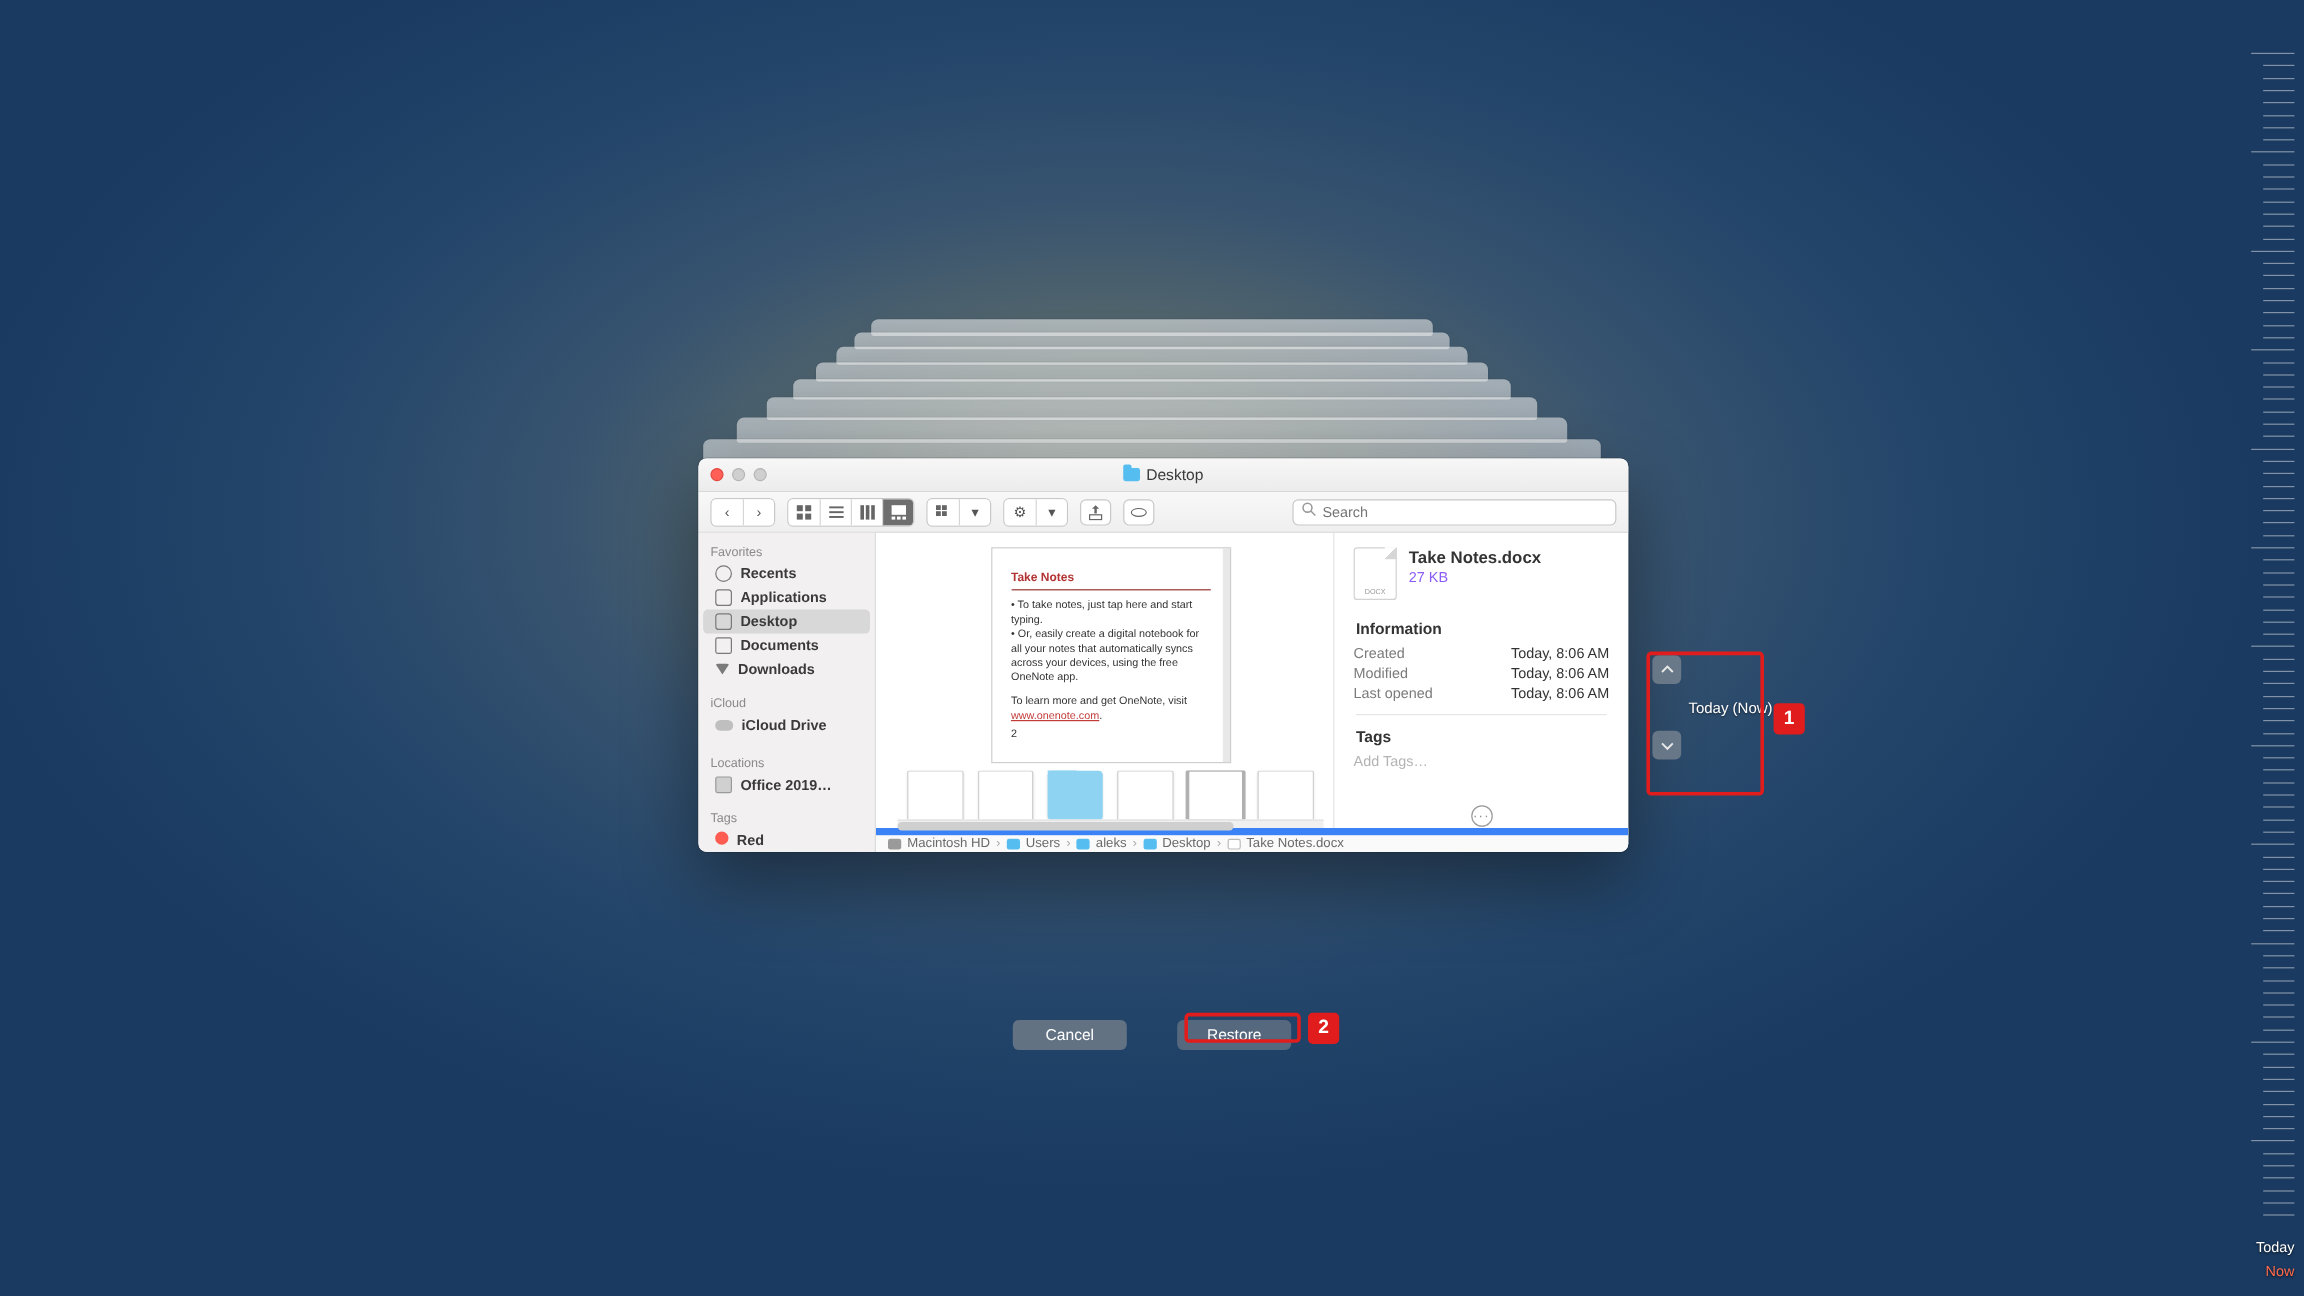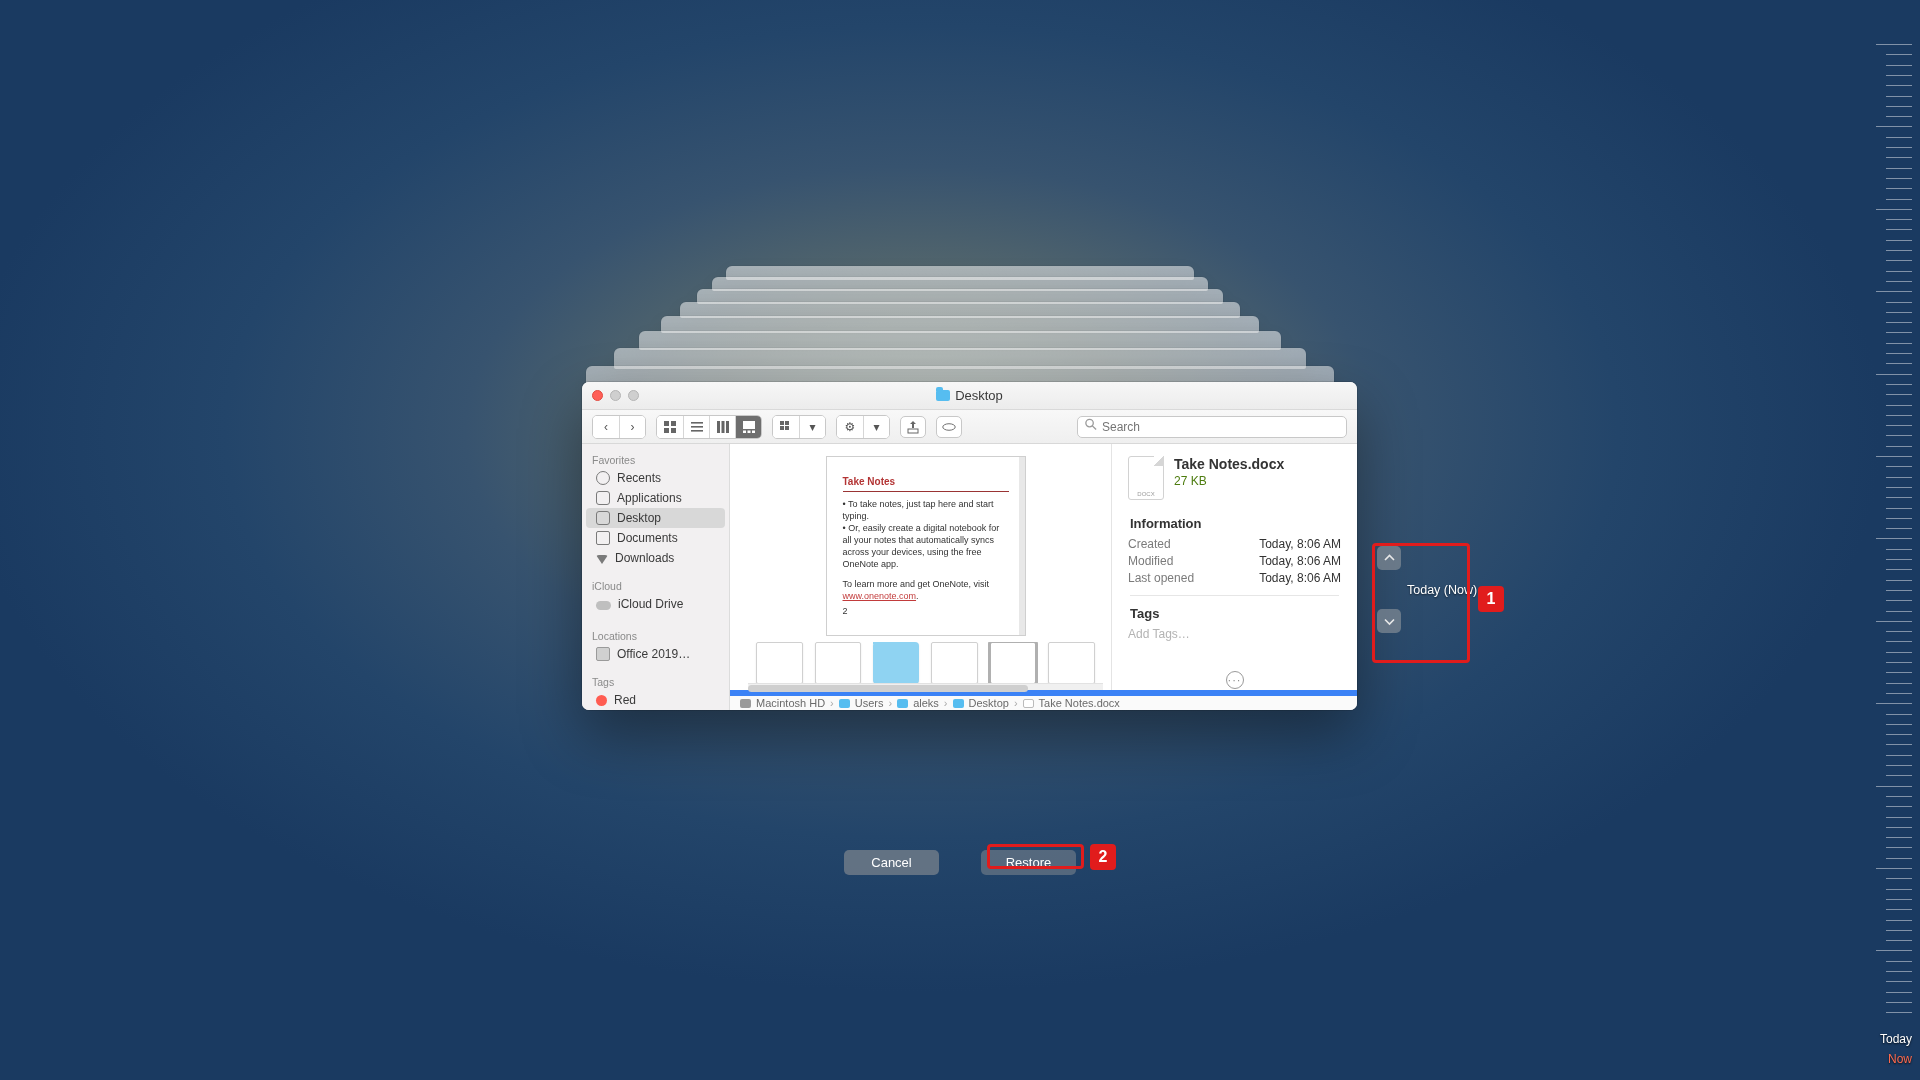--- a/index.html
+++ b/index.html
@@ -56,21 +56,21 @@
   background:#fff; display:flex; padding:0 6px; gap:5px; color:#9a9a9a; font-size:12px;
 }
 .search input{border:none;outline:none;width:100%;font-size:12px;background:transparent;}
 
 .body { flex:1; display:flex; min-height:0;}
 .sidebar {
   width:148px; background:#f2f0f1; border-right:1px solid #dcdcdc;
   font-size:12px; color:#3a3a3a; padding-top:6px; overflow:hidden;
 }
 .sb-hdr { font-size:10.5px; text-transform:none; color:#8a8a8a; padding:4px 10px 2px; }
-.sb-item { display:flex; align-items:center; gap:7px; padding:3px 10px; border-radius:4px; margin:0 4px; }
+.sb-item { display:flex; align-items:flex-start; gap:7px; padding:3px 10px; border-radius:4px; margin:0 4px;font-weight:bold; }
 .sb-item.sel { background:#d8d8d8; }
 .sb-ico { width:14px;height:14px; display:inline-block; border:1.3px solid #7a7a7a; border-radius:3px; }
 .sb-ico.clock{border-radius:50%;}
 .sb-ico.app{border-radius:3px;}
 .sb-ico.dl{border:none;width:0;height:0;border-left:6px solid transparent;border-right:6px solid transparent;border-top:9px solid #7a7a7a;margin-top:2px;}
 .sb-ico.doc{border-radius:2px;}
 .sb-ico.cloud{border-radius:7px;border:none;background:#bfbfbf;width:15px;height:9px;position:relative;margin-top:3px;}
 .sb-ico.drive{border-radius:2px;background:#d0d0d0;border-color:#9a9a9a;}
 .tagdot{width:11px;height:11px;border-radius:50%;display:inline-block;}
 
@@ -90,21 +90,21 @@
 .thumb.folder::before{content:"";position:absolute;left:0;top:-6px;width:24px;height:8px;background:#8fd3f2;border-radius:3px 3px 0 0;}
 .thumb.sel{outline:3px solid #b0b0b0;outline-offset:-1px;}
 .strip-scroll{height:9px;background:#f0f0f0;border-top:1px solid #e2e2e2;position:relative;}
 .strip-scroll .bar{position:absolute;left:0;top:1px;height:7px;width:280px;background:#cfcfcf;border-radius:4px;}
 
 .info-pane { width:246px; border-left:1px solid #e4e4e4; padding:12px 16px 8px; font-size:12px; color:#333; }
 .info-head{display:flex;gap:10px;align-items:flex-start;}
 .docicon{width:36px;height:44px;border:1px solid #d2d2d2;border-radius:3px;background:#fff;position:relative;font-size:6px;color:#9a9a9a;display:flex;align-items:flex-end;justify-content:center;padding-bottom:2px;}
 .docicon::after{content:"";position:absolute;right:-1px;top:-1px;width:10px;height:10px;background:linear-gradient(135deg,#fff 49%,#d6d6d6 50%);}
 .doc-title{font-weight:600;font-size:14px;}
-.doc-size{color:#4d7c0f;font-size:12px;margin-top:2px;}
+.doc-size{color:#8b5cf6;font-size:12px;margin-top:2px;}
 .sect-h{font-weight:600;margin:16px 2px 6px;font-size:13px;}
 .kv{display:flex;justify-content:space-between;color:#7b7b7b;font-size:12px;margin:3px 0;align-items:flex-end;}
 .kv .v{color:#333;}
 .addtags{color:#b3b3b3;font-size:12px;margin-top:2px;}
 .more{margin-top:30px;text-align:center;color:#8a8a8a;font-size:11px;}
 .more .dot{width:18px;height:18px;border:1.3px solid #9a9a9a;border-radius:50%;display:inline-flex;align-items:center;justify-content:center;margin-bottom:3px;letter-spacing:1px;}
 
 .pathbar{height:20px;border-top:6px solid #3b82f6;background:#fafafa;font-size:11px;color:#6a6a6a;display:flex;align-items:center;gap:5px;padding:0 10px;}
 .pathbar .sep{color:#aaa;}
 .pb-ico{width:11px;height:9px;background:#9a9a9a;border-radius:2px;display:inline-block;}

